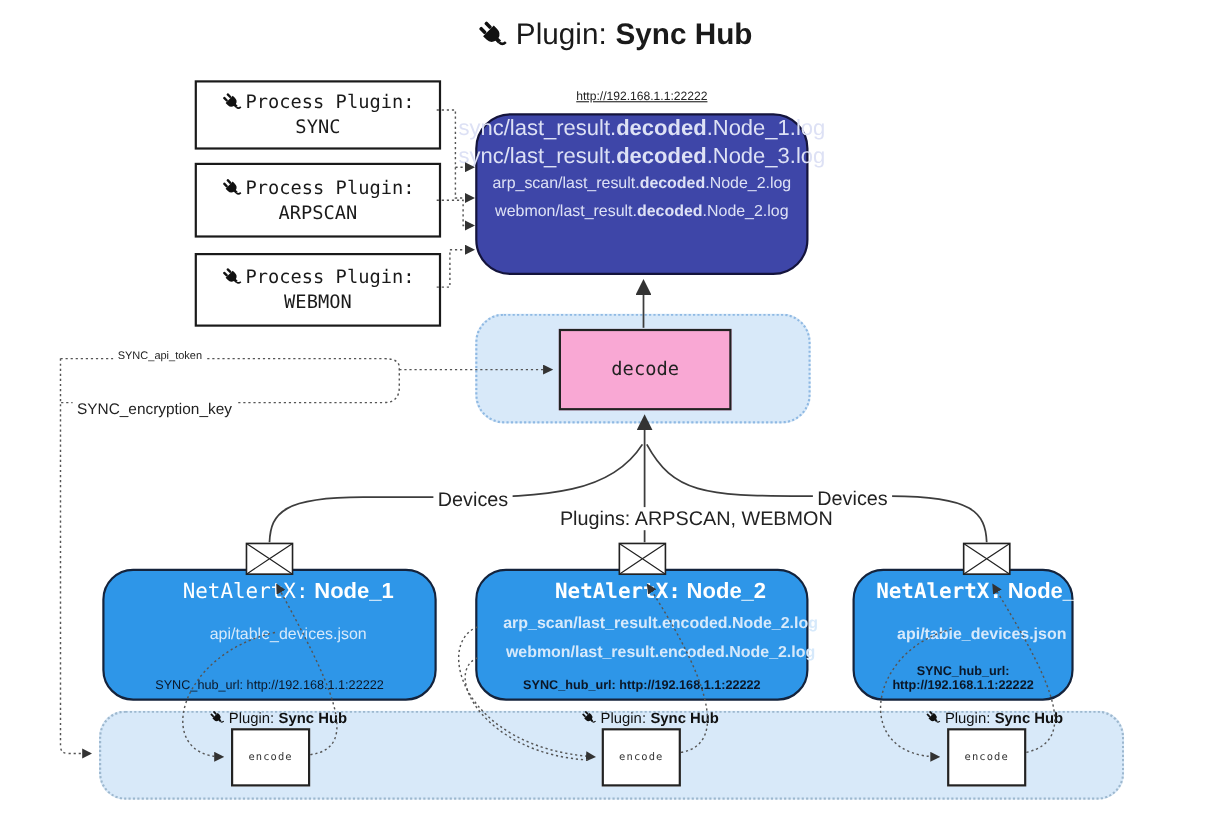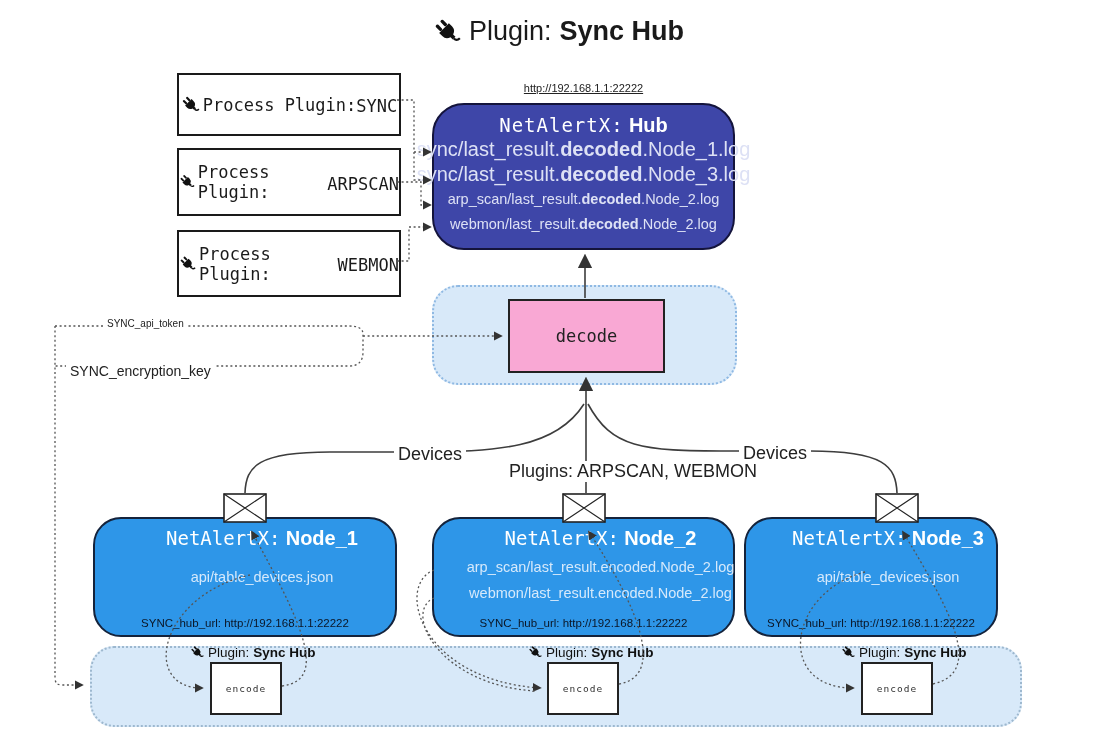--- a/index.html
+++ b/index.html
@@ -8,21 +8,21 @@
   .mono{font-family:"DejaVu Sans Mono","Liberation Mono",monospace;}
 
   
   .title{position:absolute;top:16px;left:0;width:100%;display:flex;align-items:center;justify-content:center;
          font-size:27px;color:#1a1a1a;z-index:4;}
   .title b{margin-left:8px;}
   .title .plug{width:30px;height:30px;margin-right:6px;}
 
   
   .pbox{position:absolute;left:177px;width:220px;background:#fff;border:2px solid #1a1a1a;
-        display:flex;flex-direction:row;align-items:center;justify-content:center;z-index:2;}
+        display:flex;flex-direction:column;align-items:center;justify-content:center;z-index:2;}
   .pline1{display:flex;align-items:center;font-family:"DejaVu Sans Mono","Liberation Mono",monospace;font-size:17px;}
   .pline1 .plug{width:20px;height:20px;margin-right:2px;}
   .pline2{font-family:"DejaVu Sans Mono","Liberation Mono",monospace;font-size:17px;margin-top:3px;}
 
   
   .hub-url{position:absolute;left:432px;top:82px;width:303px;text-align:center;font-size:11px;color:#222;z-index:4;text-decoration:underline;}
   .hub{position:absolute;left:432px;top:103px;width:303px;height:147px;background:#3e46a8;
        border:2px solid #14143c;border-radius:32px;box-sizing:border-box;z-index:2;
        display:flex;flex-direction:column;align-items:center;}
   .hub-title{margin-top:9px;font-size:19px;color:#fff;white-space:nowrap;}
@@ -120,24 +120,20 @@
             <path d="M11.6 19 c0 2.6 1.6 3.2 3.6 3.2" stroke="#111" stroke-width="1.8" fill="none"></path>
           </g>
         </svg>
       <span>Process Plugin:</span>
     </div>
     <div class="pline2">WEBMON</div>
   </div>
 
   <div class="hub-url">http://192.168.1.1:22222</div>
   <div class="hub">
-    <div class="hub-title">
-      <span class="mono">NetAlertX:</span>
-      <b>Hub</b>
-    </div>
     <div class="hublog big"><span>sync/last_result.</span><b>decoded</b><span>.Node_1.log</span></div>
     <div class="hublog big"><span>sync/last_result.</span><b>decoded</b><span>.Node_3.log</span></div>
     <div class="hublog"><span>arp_scan/last_result.</span><b>decoded</b><span>.Node_2.log</span></div>
     <div class="hublog"><span>webmon/last_result.</span><b>decoded</b><span>.Node_2.log</span></div>
   </div>
 
   <div class="decode-area"></div>
   <div class="decode-box">decode</div>
 
   <div class="linelabel" style="left:103px;top:318px;font-size:10px;">SYNC_api_token</div>
@@ -147,29 +143,29 @@
   <div class="linelabel" style="left:505px;top:461px;">Plugins: ARPSCAN, WEBMON</div>
   <div class="linelabel" style="left:739px;top:443px;">Devices</div>
 
   <div class="node" style="left:93px;width:304px;">
     <div class="node-title">
       <span class="mono">NetAlertX:</span> <b>Node_1</b>
     </div>
     <div class="nodefile node1file">api/table_devices.json</div>
     <div class="nodeurl">SYNC_hub_url: http://192.168.1.1:22222</div>
   </div>
-  <div class="node" style="left:432px;width:303px;">
+  <div class="node" style="left:432px;width:303px;font-weight:bold;">
     <div class="node-title">
       <span class="mono">NetAlertX:</span> <b>Node_2</b>
     </div>
     <div class="nodefile" style="margin-top:4px;">arp_scan/last_result.encoded.Node_2.log</div>
     <div class="nodefile">webmon/last_result.encoded.Node_2.log</div>
     <div class="nodeurl">SYNC_hub_url: http://192.168.1.1:22222</div>
   </div>
-  <div class="node" style="left:744px;width:254px;">
+  <div class="node" style="left:775px;width:201px;font-weight:bold;">
     <div class="node-title">
       <span class="mono">NetAlertX:</span> <b>Node_3</b>
     </div>
     <div class="nodefile node1file">api/table_devices.json</div>
     <div class="nodeurl">SYNC_hub_url: http://192.168.1.1:22222</div>
   </div>
 
   <svg class="envelope" style="left:223px;" viewBox="0 0 44 30">
       <rect x="1" y="1" width="42" height="28" fill="#fff" stroke="#222" stroke-width="1.6"></rect>
       <path d="M1 1 L22 15 L43 1 M1 29 L22 15 M43 29 L22 15" stroke="#222" stroke-width="1.1" fill="none"></path>

